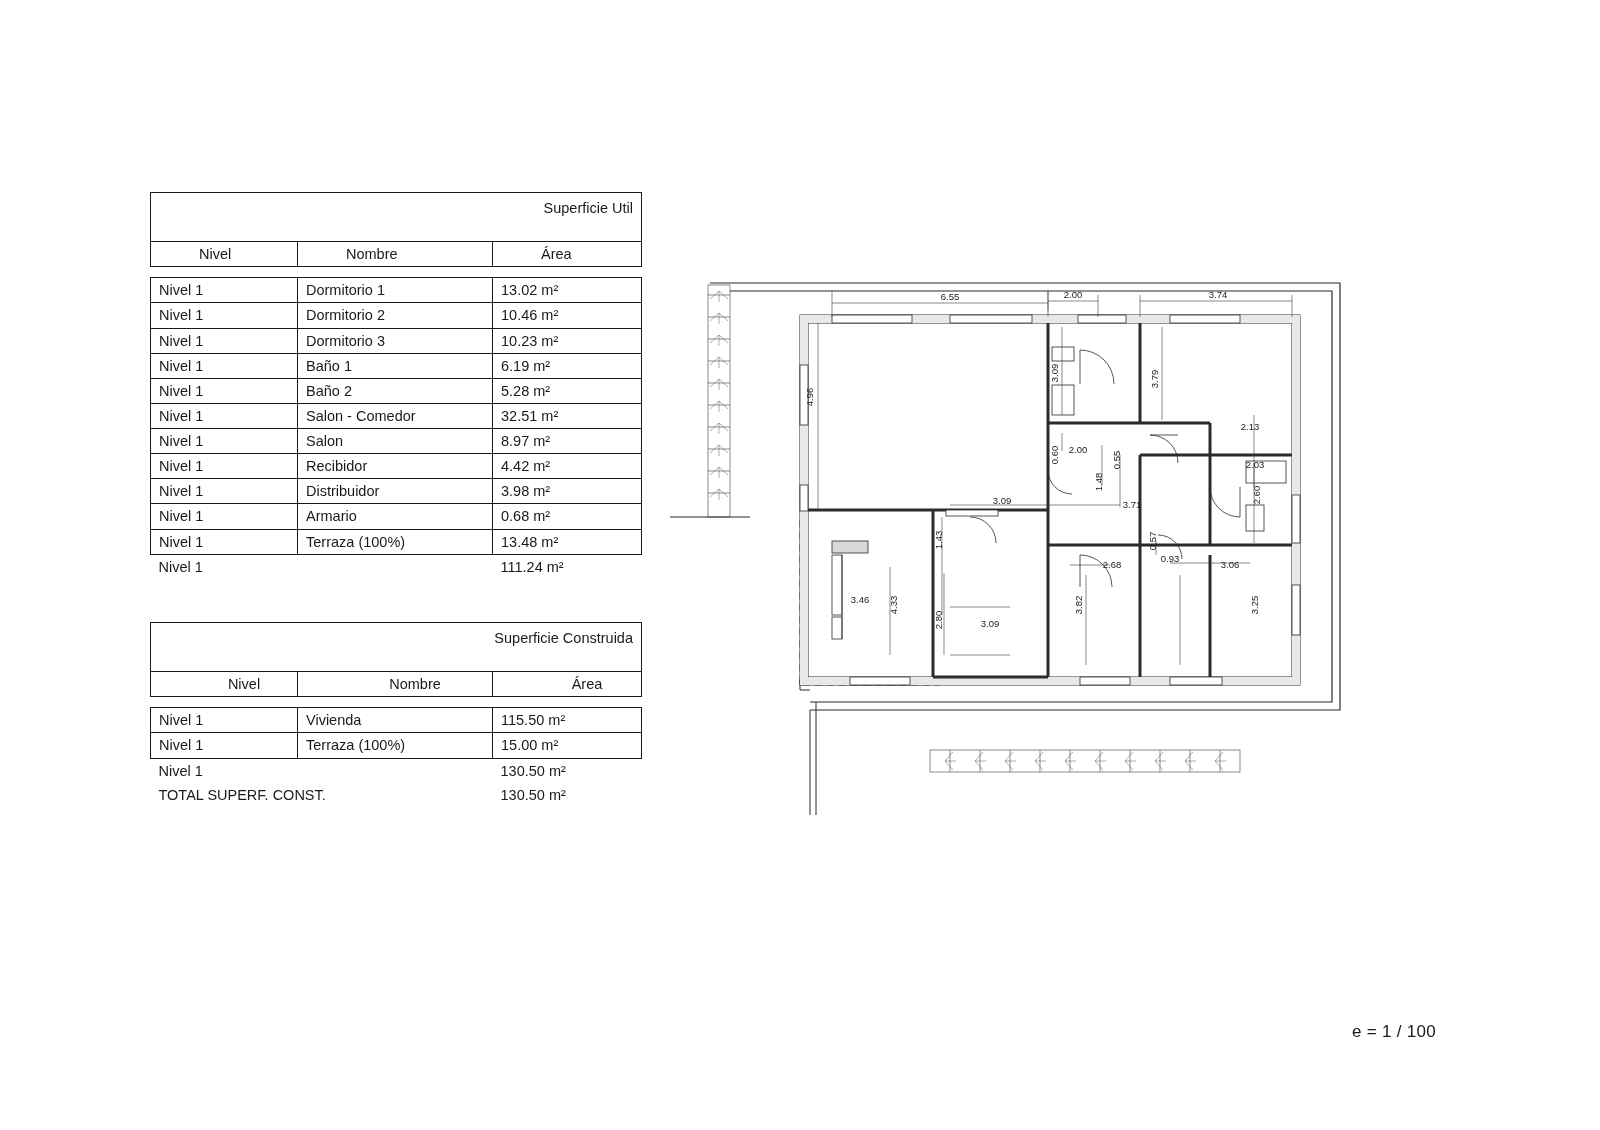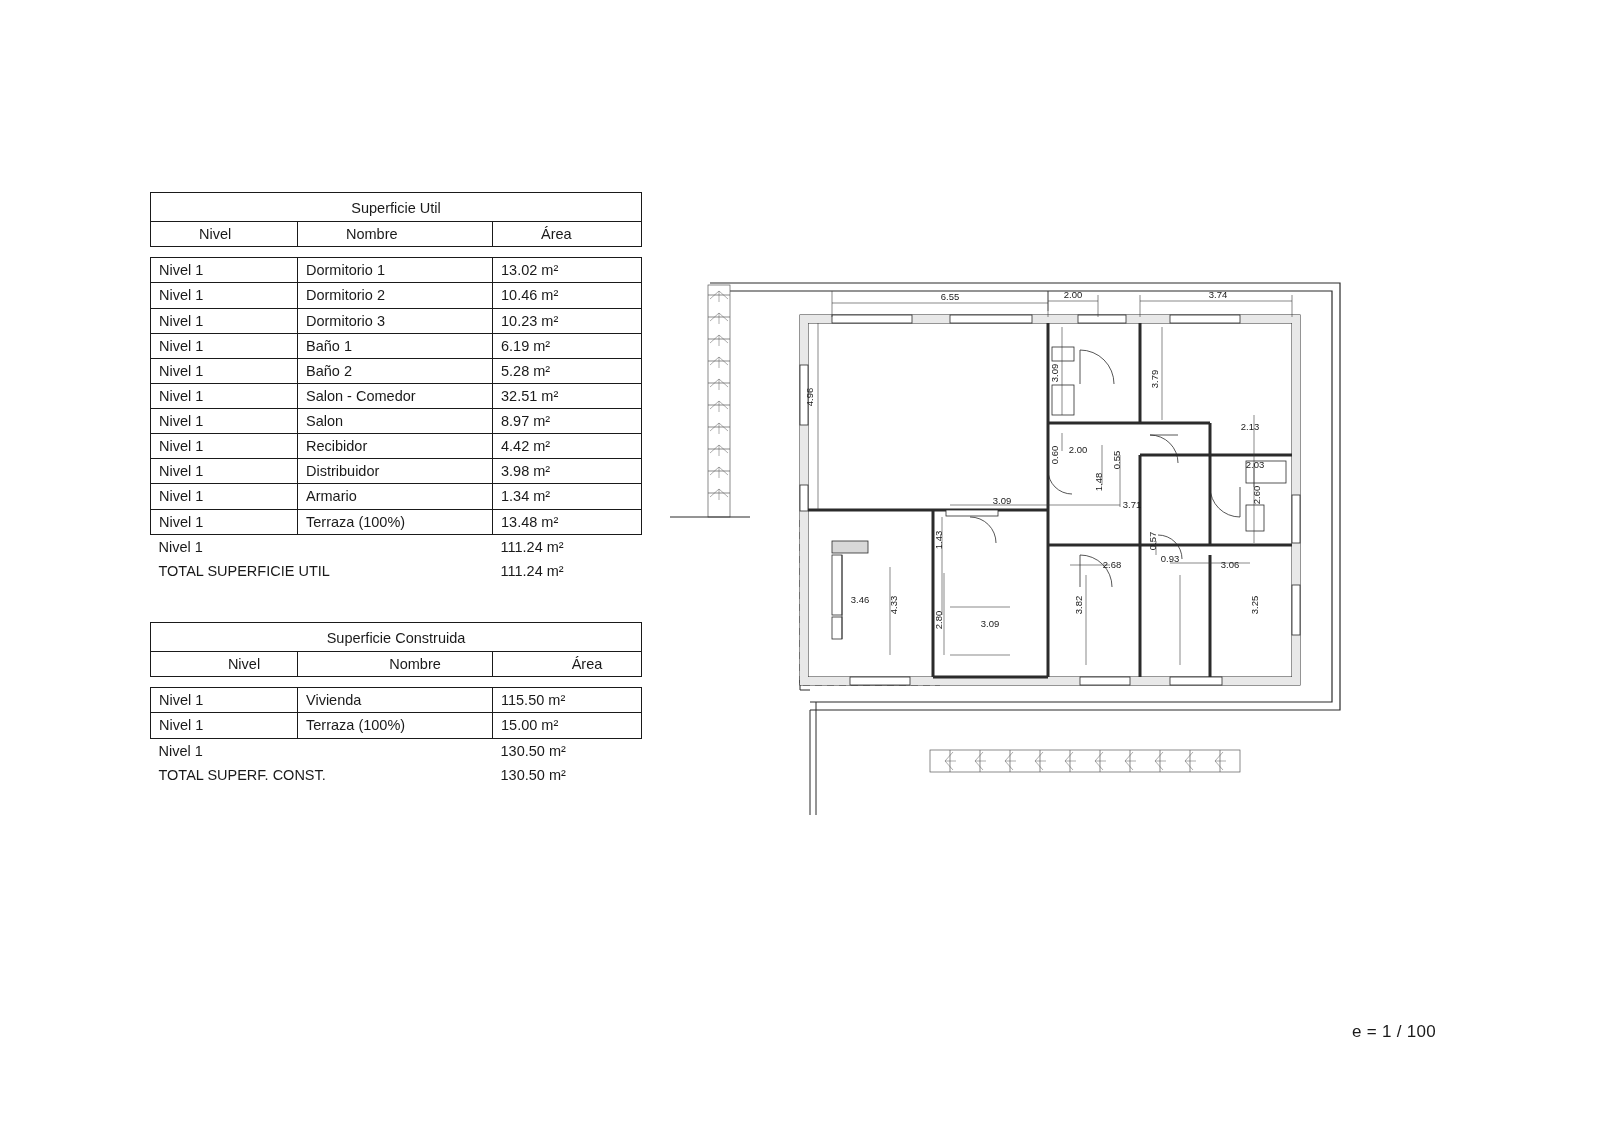--- a/index.html
+++ b/index.html
@@ -23,25 +23,25 @@
     font-size: 14.5px;
   }
   .area-table td, .area-table th {
     padding: 3px 8px;
     font-weight: normal;
     text-align: left;
     white-space: nowrap;
     line-height: 1.25;
   }
   .tbl-title td {
-    text-align: center;
+    text-align: right;
     border: 1px solid #1a1a1a;
     border-bottom: none;
     padding-top: 6px;
-    padding-bottom: 4px;
+    padding-bottom: 24px;
   }
   .tbl-head td {
     border: 1px solid #1a1a1a;
     padding-left: 48px;
   }
   .spacer-row td {
     border: none !important;
     height: 10px;
     padding: 0;
   }
@@ -134,35 +134,31 @@
       <td>4.42 m²</td>
     </tr>
     <tr class="data-row">
       <td>Nivel 1</td>
       <td>Distribuidor</td>
       <td>3.98 m²</td>
     </tr>
     <tr class="data-row">
       <td>Nivel 1</td>
       <td>Armario</td>
-      <td>1.34 m²</td>
+      <td>0.68 m²</td>
     </tr>
     <tr class="data-row">
       <td>Nivel 1</td>
       <td>Terraza (100%)</td>
       <td>13.48 m²</td>
     </tr>
 
     <tr class="subtotal-row">
       <td>Nivel 1</td>
       <td></td>
-      <td>111.24 m²</td>
-    </tr>
-    <tr class="total-row">
-      <td colspan="2" class="total-label">TOTAL SUPERFICIE UTIL</td>
       <td>111.24 m²</td>
     </tr>
   </tbody>
 </table>
 
 <table class="area-table" id="table-construida">
   <tbody>
     <tr class="tbl-title">
       <td colspan="3">Superficie Construida</td>
     </tr>

